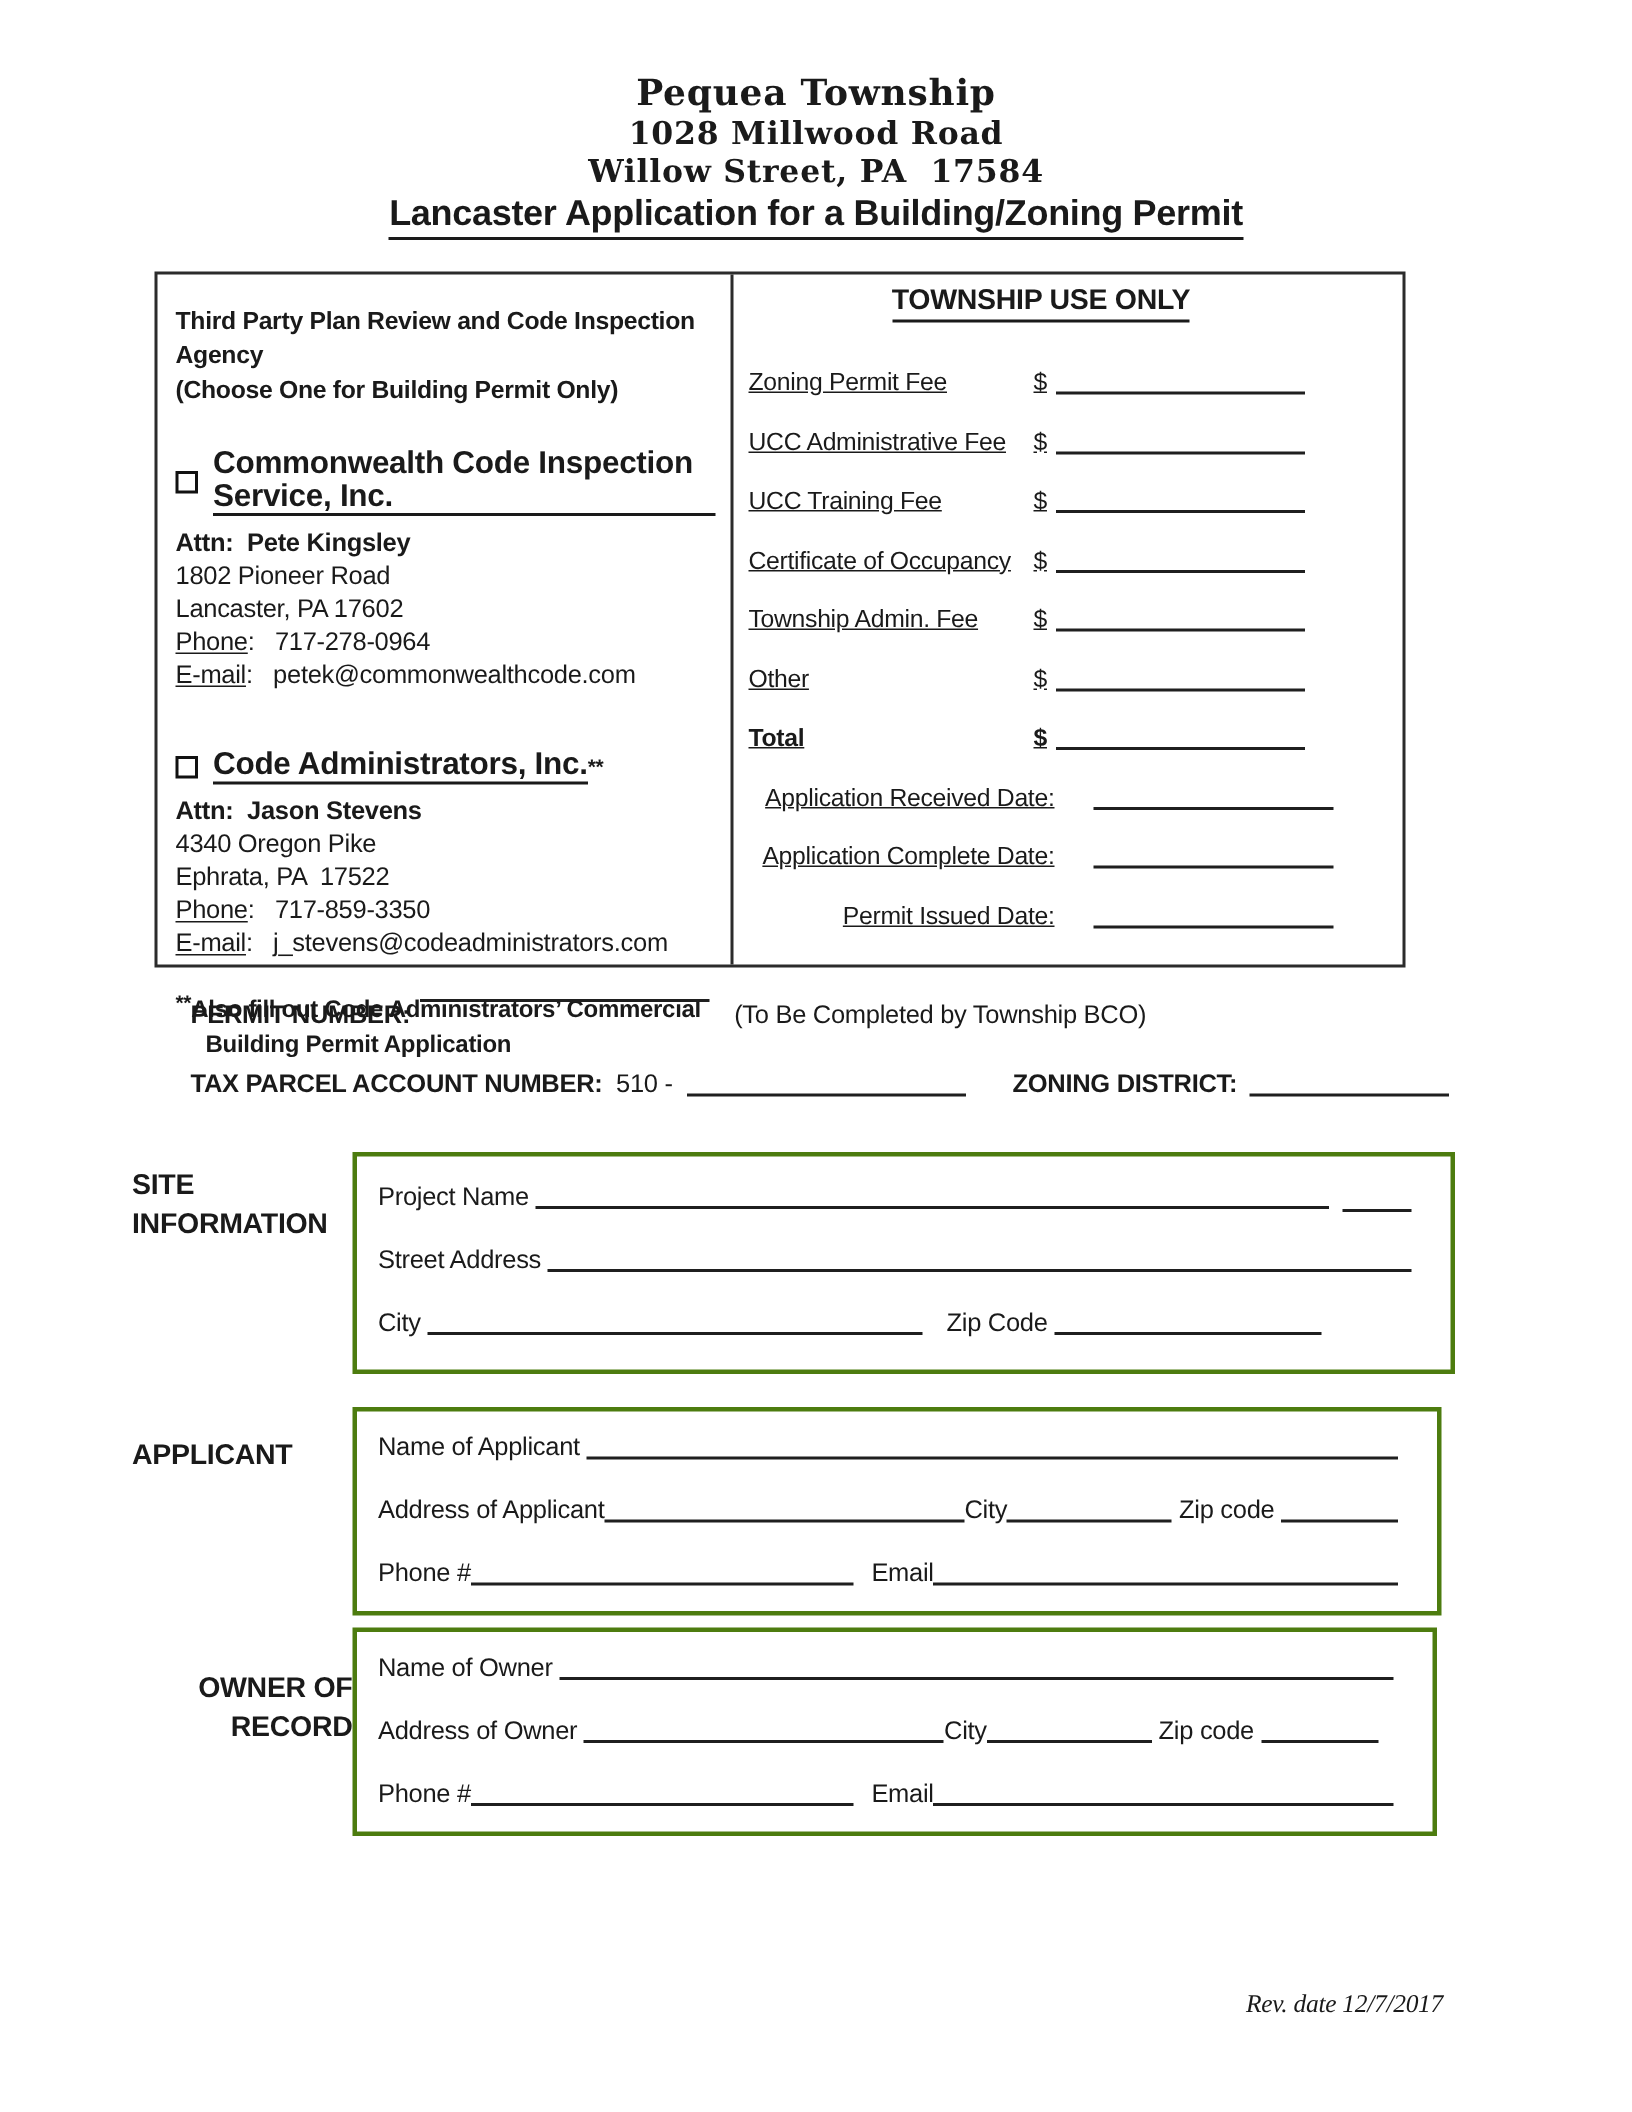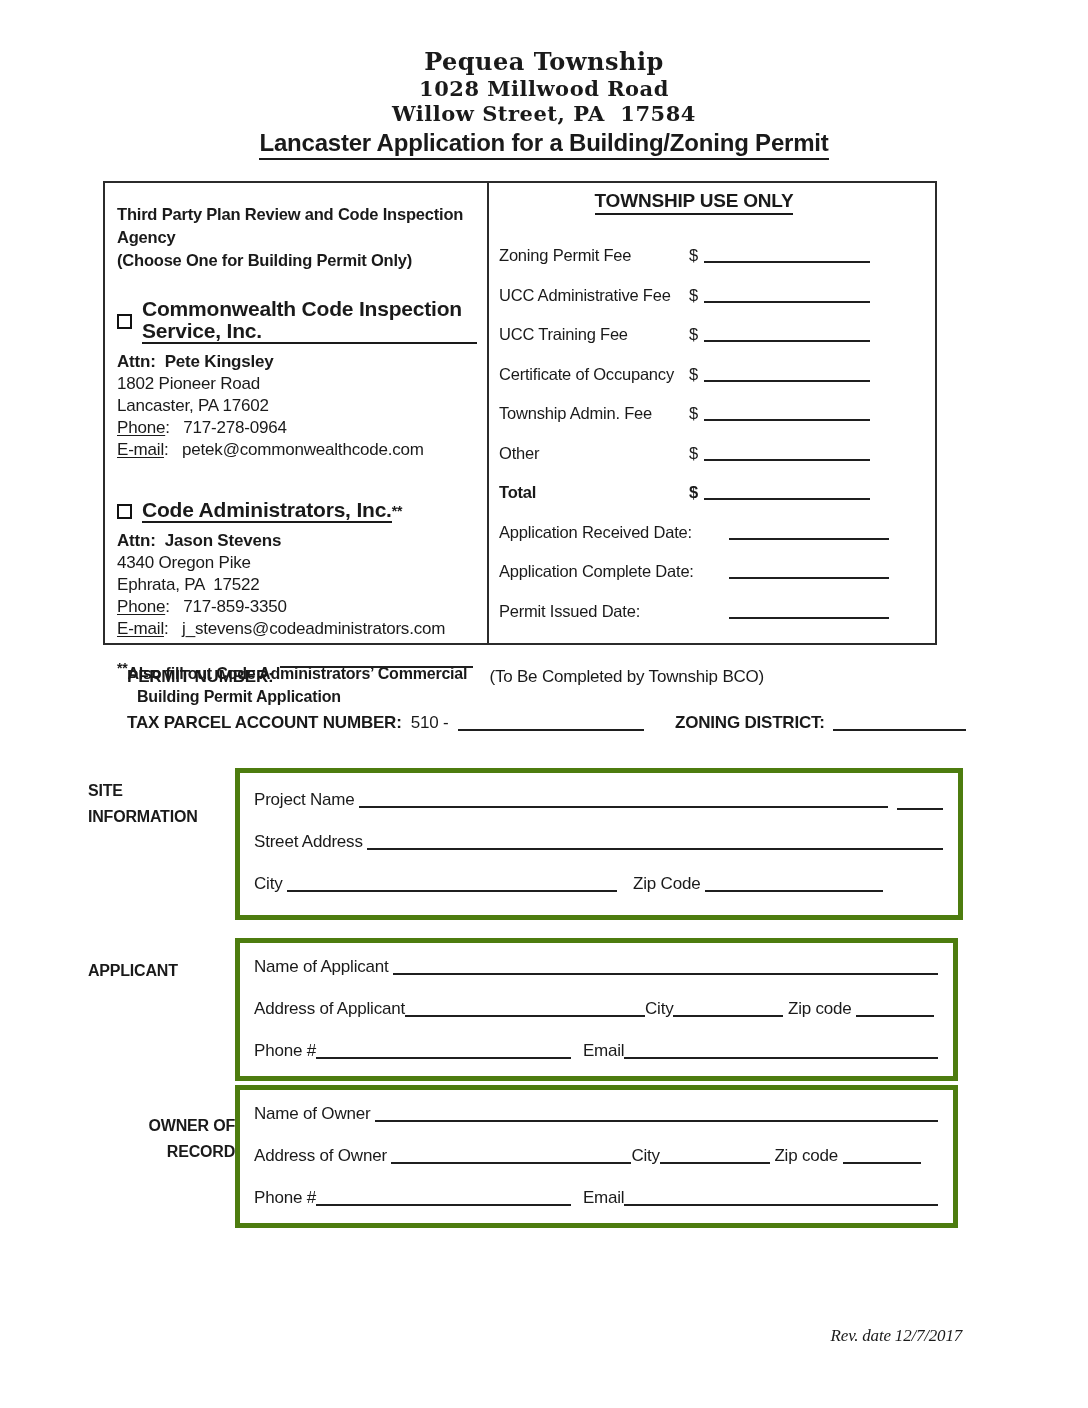--- a/index.html
+++ b/index.html
@@ -38,21 +38,21 @@
     position:absolute; left:103px; top:181px;
     width:834px; height:464px;
     border:2px solid #2b2b2b;
     display:flex;
   }
   .cell-left {
     width:415px; border-right:2px solid #2b2b2b;
     padding:20px 10px 0 12px;
     font-size:17px; line-height:22px;
   }
-  .cell-right { flex:1; padding:7px 46px 0 10px; font-size:16.5px; }
+  .cell-right { flex:1; padding:7px 46px 0 10px; font-size:16.5px;text-decoration:underline; }
 
   .panel-heading { font-weight:700; font-size:16.5px; line-height:23px; }
   .agency { margin-top:26px; }
   .agency2 { margin-top:38px; }
   .agency-name-row { margin-bottom:7px; display:flex; align-items:center; }
   .checkbox {
     width:15px; height:15px; flex:0 0 15px;
     border:2.5px solid #111; margin-right:10px;
     background:#fff; cursor:pointer;
   }
@@ -71,21 +71,21 @@
   .tu-title {
     display:inline-block; font-weight:700; font-size:19px;
     border-bottom:2.5px solid #1a1a1a; padding-bottom:1px;
   }
   .fee-row { display:flex; align-items:flex-end; line-height:22px; margin-bottom:17.5px; }
   .fee-label { width:190px; flex:0 0 190px; }
   .fee-cur { flex:0 0 auto; }
   .blank { border-bottom:2px solid #1f1f1f; margin-bottom:3px; height:2px; }
   .fee-blank { width:166px; margin-left:6px; }
   .total-row { font-weight:700; }
-  .date-row { display:flex; align-items:flex-end; line-height:22px; margin-bottom:17.5px; }
+  .date-row { display:flex; align-items:flex-end; line-height:22px; margin-bottom:17.5px;text-align:right; }
   .date-label { width:204px; flex:0 0 204px; }
   .date-blank { width:160px; margin-left:26px; }
 
   
   .permit-row {
     position:absolute; left:127px; top:666px;
     display:flex; font-size:17px; line-height:22px;
   }
   .permit-blank { width:193px; margin-left:7px; }
   .permit-note { margin-left:16px; }
@@ -97,26 +97,26 @@
   .zoning-label { margin-left:31px; }
   .zoning-blank { width:133px; margin-left:8px; }
 
   
   .section { position:absolute; left:88px; width:870px; display:flex; }
   .sec-site { top:768px; }
   .sec-applicant { top:938px; }
   .sec-owner { top:1085px; }
   .sec-label {
     width:147px; flex:0 0 147px;
-    font-weight:700; font-size:16px; line-height:26px;
+    font-weight:700; font-size:19px; line-height:26px;
   }
   .pt10 { padding-top:10px; } .pt20 { padding-top:20px; } .pt28 { padding-top:28px;text-align:right; }
   .sec-box {
-    flex:1; border:5px solid #4d7c0f;
-    padding:13px 15px 14px 14px;
+    flex:1; border:3px solid #4d7c0f;
+    padding:13px 26px 14px 14px;
     font-size:17px;
   }
   .sec-box.tall { padding-top:16px; padding-bottom:20px; }
   .frow { display:flex; align-items:flex-end; line-height:22px; margin-bottom:20px; }
   .frow:last-child { margin-bottom:0; }
   .lbl { white-space:pre; flex:0 0 auto; }
   .fl1 { flex:1 1 auto; }
   .tail { width:46px; margin-left:9px; margin-bottom:1px; flex:0 0 46px; }
   .w330 { width:330px; flex:0 0 330px; }
   .w178 { width:178px; flex:0 0 178px; margin-right:60px; }

